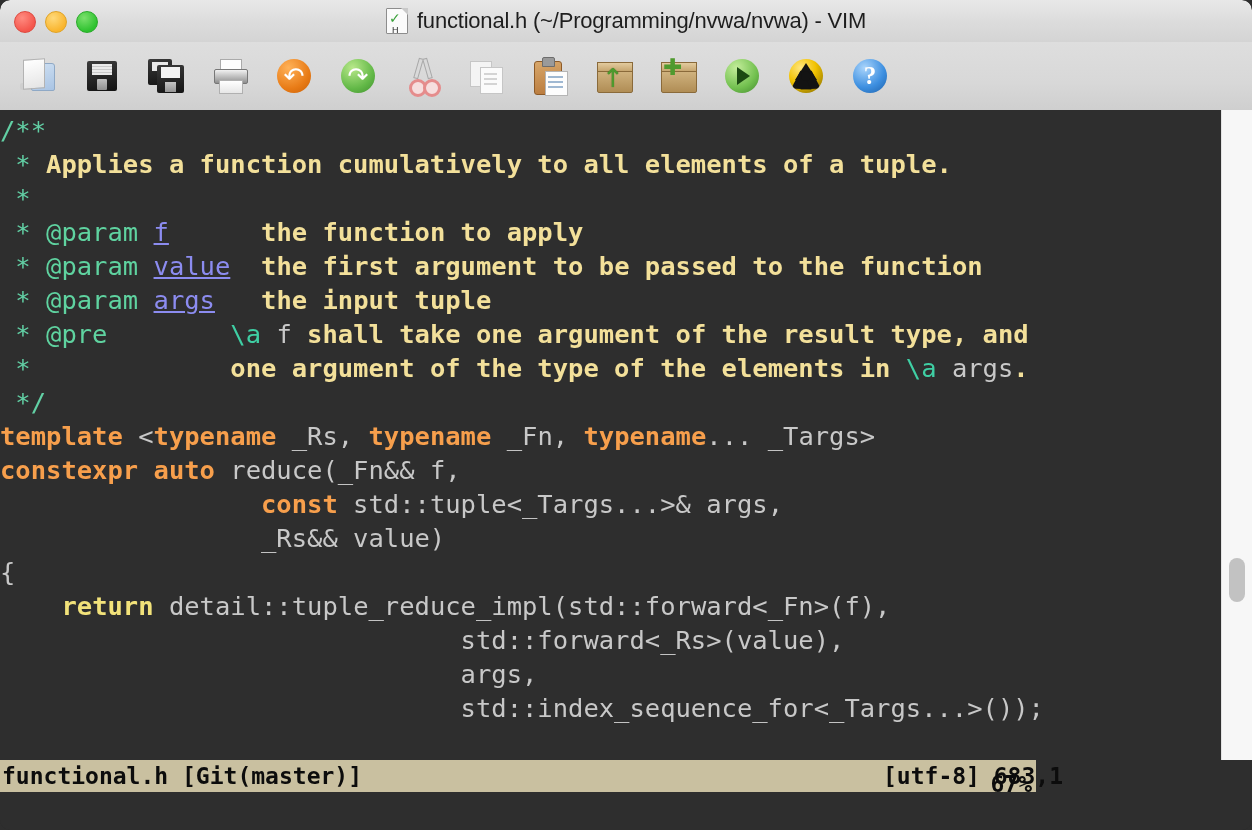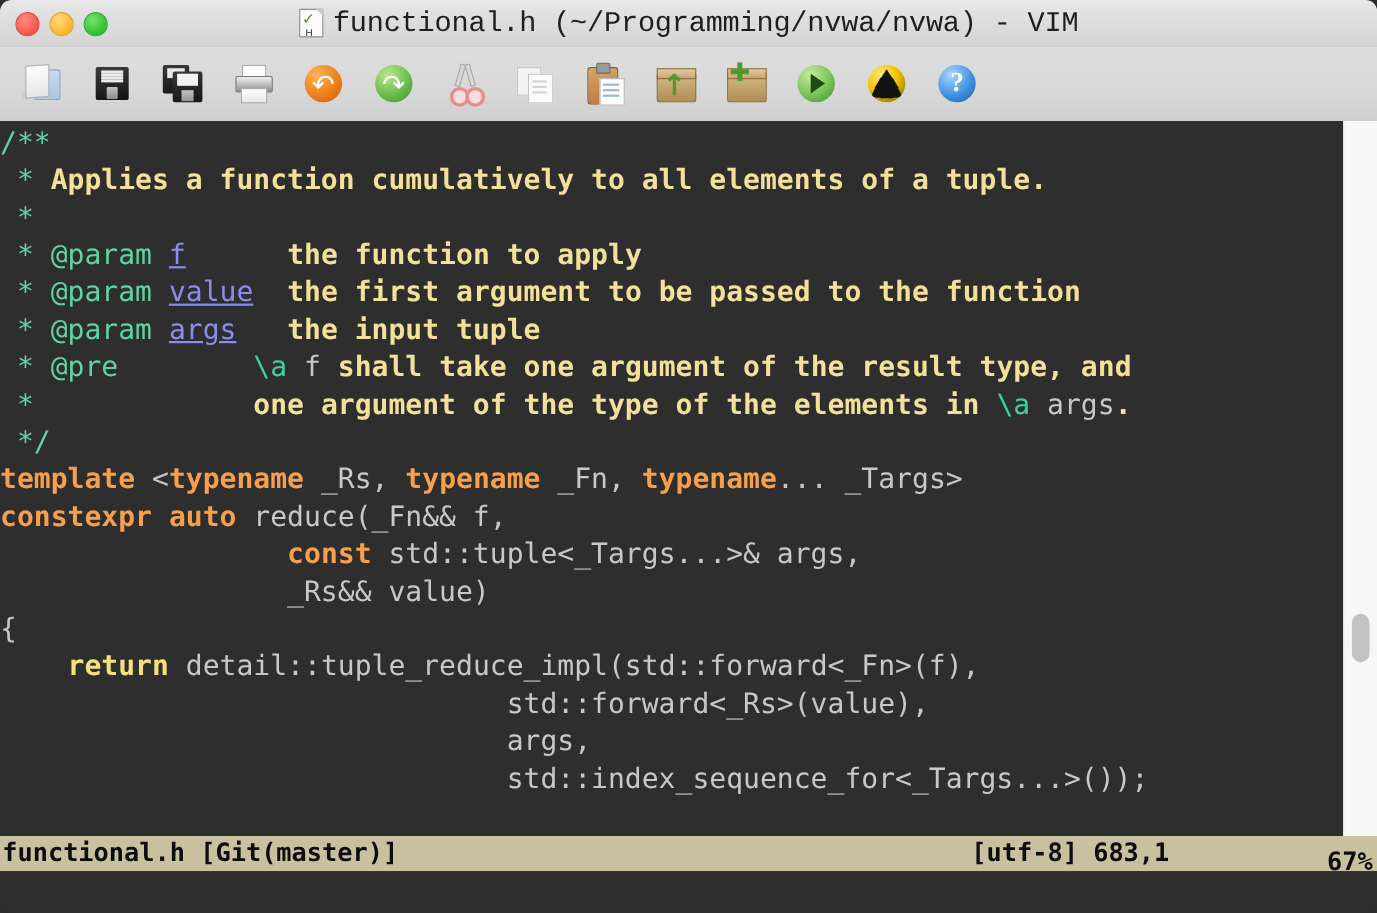--- a/index.html
+++ b/index.html
@@ -29,22 +29,22 @@
   .light { width: 20px; height: 20px; border-radius: 50%; }
   .light.red    { background: radial-gradient(circle at 36% 30%, #ff8b80, #f4564c 70%); border: 1px solid #dd4a40; }
   .light.yellow { background: radial-gradient(circle at 36% 30%, #ffd97a, #f9b52e 70%); border: 1px solid #e0a326; }
   .light.green  { background: radial-gradient(circle at 36% 30%, #7ae06c, #2ec22f 70%); border: 1px solid #29ab2a; }
 
   #title-wrap {
     position: absolute; left: 0; top: 0; width: 1252px; height: 42px;
     display: flex; align-items: center; justify-content: center; gap: 9px;
   }
   #title-text {
-    font-size: 26px; color: #1e1e1e;
-    font-family: Liberation Mono, monospace;
+    font-size: 22px; color: #1e1e1e;
+    font-family: Liberation Sans, sans-serif;
     letter-spacing: -0.2px;
     white-space: nowrap;
   }
   .doc-icon { position: relative; width: 22px; height: 26px; flex: 0 0 auto; }
   .doc-icon .sheet {
     position: absolute; inset: 0;
     background: #fbfbfb; border: 1px solid #8d8d8d; border-radius: 1px;
   }
   .doc-icon .fold {
     position: absolute; right: 0; top: 0;
@@ -212,21 +212,21 @@
   }
   #scroll-thumb {
     position: absolute; left: 7px; top: 448px;
     width: 16px; height: 44px;
     background: #c2c2c2; border-radius: 8px;
   }
 
   
   #statusbar {
     position: absolute; top: 760px; left: 0;
-    width: 1252px; height: 32px;
+    width: 1036px; height: 32px;
     background: #c9c0a0;
     display: flex; align-items: center;
     font-family: "DejaVu Sans Mono", monospace;
     font-size: 23px; font-weight: bold; color: #0c0c0c;
     white-space: pre;
   }
   #st-left  { position: absolute; left: 2px; }
   #st-enc   { position: absolute; left: 883px; }
   #st-pct   { position: absolute; right: 4px; margin-top: 16px; }
 

